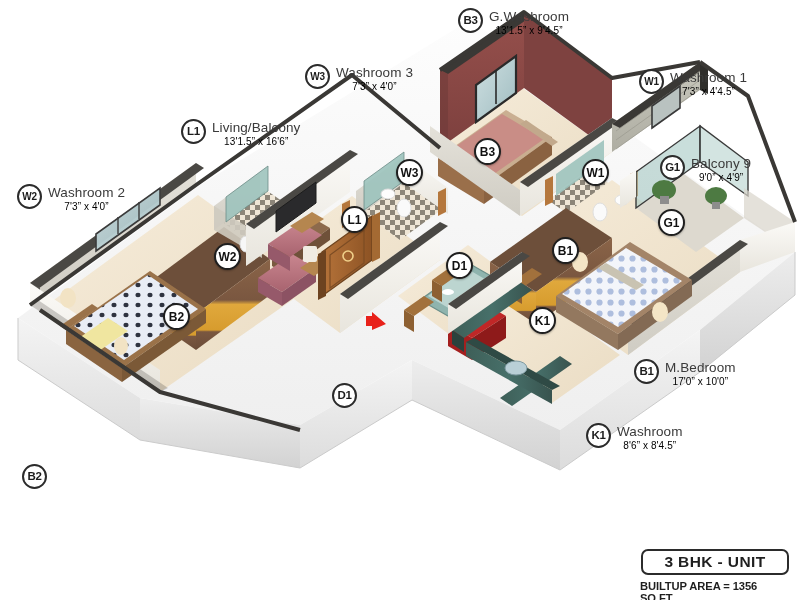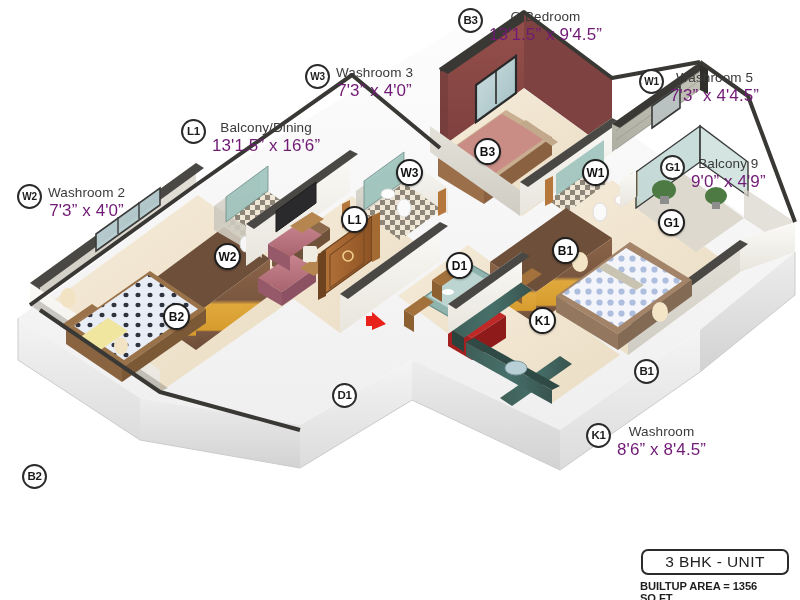--- a/index.html
+++ b/index.html
@@ -11,36 +11,36 @@
   
   .callout{position:absolute;display:flex;align-items:flex-start;gap:6px;white-space:nowrap;}
   .badge{width:25px;height:25px;min-width:25px;border-radius:50%;
          border:2.2px solid #2b2b2b;background:#fff;color:#1c1c1c;
          display:flex;align-items:center;justify-content:center;
          font-size:11.5px;font-weight:bold;letter-spacing:-0.3px;
          box-sizing:border-box;line-height:1;}
   .badge.wide{font-size:10px;}
   .ctext{display:flex;flex-direction:column;line-height:1.18;padding-top:1px;}
   .cname{font-size:13.5px;color:#3a3a3a;letter-spacing:.1px;}
-  .cdim{font-size:17px;color:#701a75;letter-spacing:.1px;text-align:center;}
+  .cdim{font-size:10px;color:#000000;letter-spacing:.1px;text-align:center;}
   .ctext.center{align-items:center;}
 
   
   .marker{position:absolute;width:27px;height:27px;border-radius:50%;
           border:2.4px solid #1f1f1f;background:#fff;color:#111;
           display:flex;align-items:center;justify-content:center;
           font-size:12px;font-weight:bold;box-sizing:border-box;
           box-shadow:0 1px 2px rgba(0,0,0,.28);line-height:1;}
 
   
   #titleblock{position:absolute;left:640px;top:549px;width:150px;
               display:flex;flex-direction:column;align-items:center;}
   #titlebox{width:148px;height:26px;border:2.6px solid #2b2b2b;border-radius:7px;
             display:flex;align-items:center;justify-content:center;
-            font-size:15.5px;font-weight:normal;color:#1f1f1f;letter-spacing:.4px;
+            font-size:15.5px;font-weight:bold;color:#1f1f1f;letter-spacing:.4px;
             box-sizing:border-box;background:#fff;}
   #builtup{margin-top:5px;font-size:11.2px;font-weight:bold;color:#1f1f1f;
            letter-spacing:-.1px;}
 </style>
 </head>
 <body>
 
 <div id="stage">
 
   <svg id="plan" viewBox="0 0 800 600">
@@ -382,45 +382,45 @@
   <div class="marker" style="left:341px;top:206px;">L1</div>
   <div class="marker" style="left:214px;top:243px;">W2</div>
   <div class="marker" style="left:163px;top:303px;">B2</div>
   <div class="marker" style="left:552px;top:237px;">B1</div>
   <div class="marker" style="left:446px;top:252px;">D1</div>
   <div class="marker" style="left:529px;top:307px;">K1</div>
 
   <div class="callout" style="left:458px;top:8px;">
     <div class="badge">B3</div>
     <div class="ctext center">
-      <span class="cname">G.Bedroom</span>
+      <span class="cname">G.Washroom</span>
       <span class="cdim">13'1.5” x 9'4.5”</span>
     </div>
   </div>
 
   <div class="callout" style="left:305px;top:64px;">
     <div class="badge wide">W3</div>
     <div class="ctext center">
       <span class="cname">Washroom 3</span>
       <span class="cdim">7'3” x 4'0”</span>
     </div>
   </div>
 
   <div class="callout" style="left:639px;top:69px;">
     <div class="badge wide">W1</div>
     <div class="ctext center">
-      <span class="cname">Washroom 5</span>
+      <span class="cname">Washroom 1</span>
       <span class="cdim">7'3” x 4'4.5”</span>
     </div>
   </div>
 
   <div class="callout" style="left:181px;top:119px;">
     <div class="badge">L1</div>
     <div class="ctext center">
-      <span class="cname">Balcony/Dining</span>
+      <span class="cname">Living/Balcony</span>
       <span class="cdim">13'1.5” x 16'6”</span>
     </div>
   </div>
 
   <div class="callout" style="left:660px;top:155px;">
     <div class="badge">G1</div>
     <div class="ctext center">
       <span class="cname">Balcony 9</span>
       <span class="cdim">9'0” x 4'9”</span>
     </div>
@@ -429,20 +429,24 @@
   <div class="callout" style="left:17px;top:184px;">
     <div class="badge wide">W2</div>
     <div class="ctext center">
       <span class="cname">Washroom 2</span>
       <span class="cdim">7'3” x 4'0”</span>
     </div>
   </div>
 
   <div class="callout" style="left:634px;top:359px;">
     <div class="badge">B1</div>
+    <div class="ctext">
+      <span class="cname">M.Bedroom</span>
+      <span class="cdim">17'0” x 10'0”</span>
+    </div>
   </div>
 
   <div class="callout" style="left:586px;top:423px;">
     <div class="badge">K1</div>
     <div class="ctext center">
       <span class="cname">Washroom</span>
       <span class="cdim">8'6” x 8'4.5”</span>
     </div>
   </div>
 

